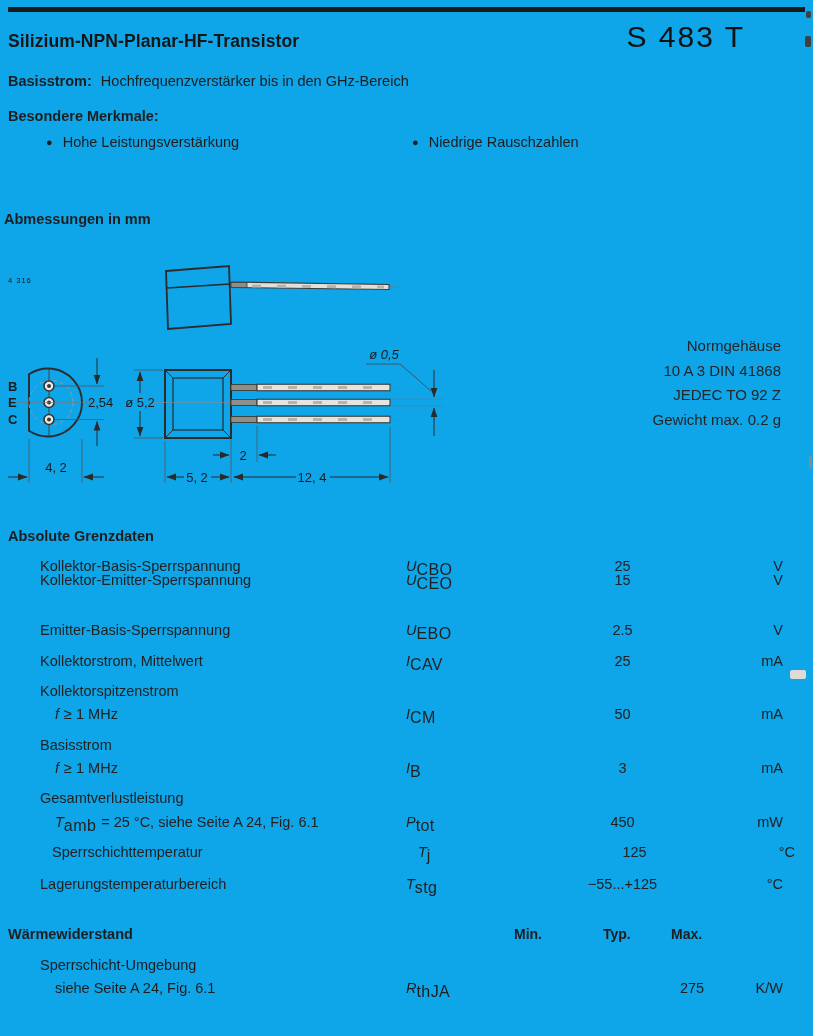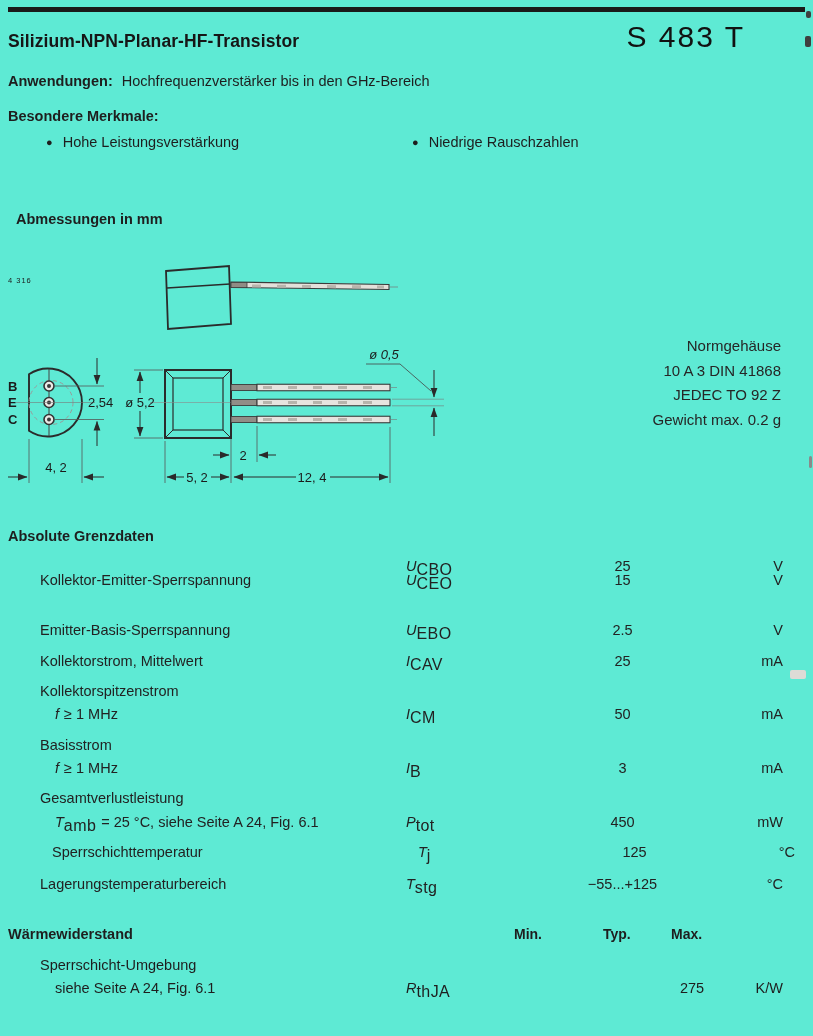--- a/index.html
+++ b/index.html
@@ -1,31 +1,31 @@
 <!DOCTYPE html>
 <html><head>
 <meta charset="utf-8">
 <style>
   html,body{margin:0;padding:0;background:#d8d6d2;}
   .page{
     position:relative; width:813px; height:1036px; margin:0 auto;
-    background:#5eead4; overflow:hidden;
+    background:#0ea5e9; overflow:hidden;
     font-family:"Liberation Sans", sans-serif; color:#1e1e1e;
     -webkit-font-smoothing:antialiased;
   }
   .abs{position:absolute;}
   .rule-top{position:absolute; top:7px; left:8px; width:797px; height:5px; background:#1a1a1a;}
   .doc-title{position:absolute; top:31px; left:8px; font-size:17.5px; font-weight:700; letter-spacing:.1px; color:#161616;}
   .part-no{position:absolute; top:20px; right:68px; font-size:30px; font-weight:400; letter-spacing:2px; color:#111;}
   .anw-line{position:absolute; top:73px; left:8px; font-size:14.5px;}
   .anw-line b{font-weight:700;}
   .merk-head{position:absolute; top:108px; left:8px; font-size:14.5px; font-weight:700;}
   .bullet-item{position:absolute; top:134px; font-size:14.5px; display:flex; align-items:center;}
   .bullet-item .dot{font-size:11px; margin-right:10px; position:relative; top:0;}
-  .abm-head{position:absolute; top:211px; left:16px; font-size:14.5px; font-weight:700;}
+  .abm-head{position:absolute; top:211px; left:4px; font-size:14.5px; font-weight:700;}
   .case-info{
     position:absolute; top:334px; left:480px; width:301px;
     text-align:right; font-size:15px; line-height:24.5px; color:#262626;
   }
   .grenz-head{position:absolute; top:528px; left:8px; font-size:14.5px; font-weight:700;}
   .spec-line{
     position:absolute; left:0; width:813px;
     display:grid; grid-template-columns:40px 366px 149px 135px 1fr;
     font-size:14.5px; line-height:20px; color:#222;
   }
@@ -51,21 +51,21 @@
 <body>
 
 <div class="page">
 
   <div class="rule-top"></div>
 
   <div class="doc-title">Silizium-NPN-Planar-HF-Transistor</div>
   <div class="part-no">S 483 T</div>
 
   <div class="anw-line">
-    <b>Anwendungen:</b>
+    <b>Basisstrom:</b>
     <span class="sp">Hochfrequenzverstärker bis in den GHz-Bereich</span>
   </div>
 
   <div class="merk-head">Besondere Merkmale:</div>
   <div class="bullet-item" style="left:46px;">
     <span class="dot">●</span>
     <span>Hohe Leistungsverstärkung</span>
   </div>
   <div class="bullet-item" style="left:412px;">
     <span class="dot">●</span>
@@ -182,20 +182,21 @@
   <div class="case-info">
     <div>Normgehäuse</div>
     <div>10 A 3 DIN 41868</div>
     <div>JEDEC TO 92 Z</div>
     <div>Gewicht max. 0.2 g</div>
   </div>
 
   <div class="grenz-head">Absolute Grenzdaten</div>
 
   <div class="spec-line" style="top:556px;">
+    <span class="c-name">Kollektor-Basis-Sperrspannung</span>
     <span class="c-sym sym"><i>U</i><sub>CBO</sub></span>
     <span class="c-val">25</span>
     <span class="c-unit">V</span>
   </div>
 
   <div class="spec-line" style="top:570px;">
     <span class="c-name">Kollektor-Emitter-Sperrspannung</span>
     <span class="c-sym sym"><i>U</i><sub>CEO</sub></span>
     <span class="c-val">15</span>
     <span class="c-unit">V</span>

